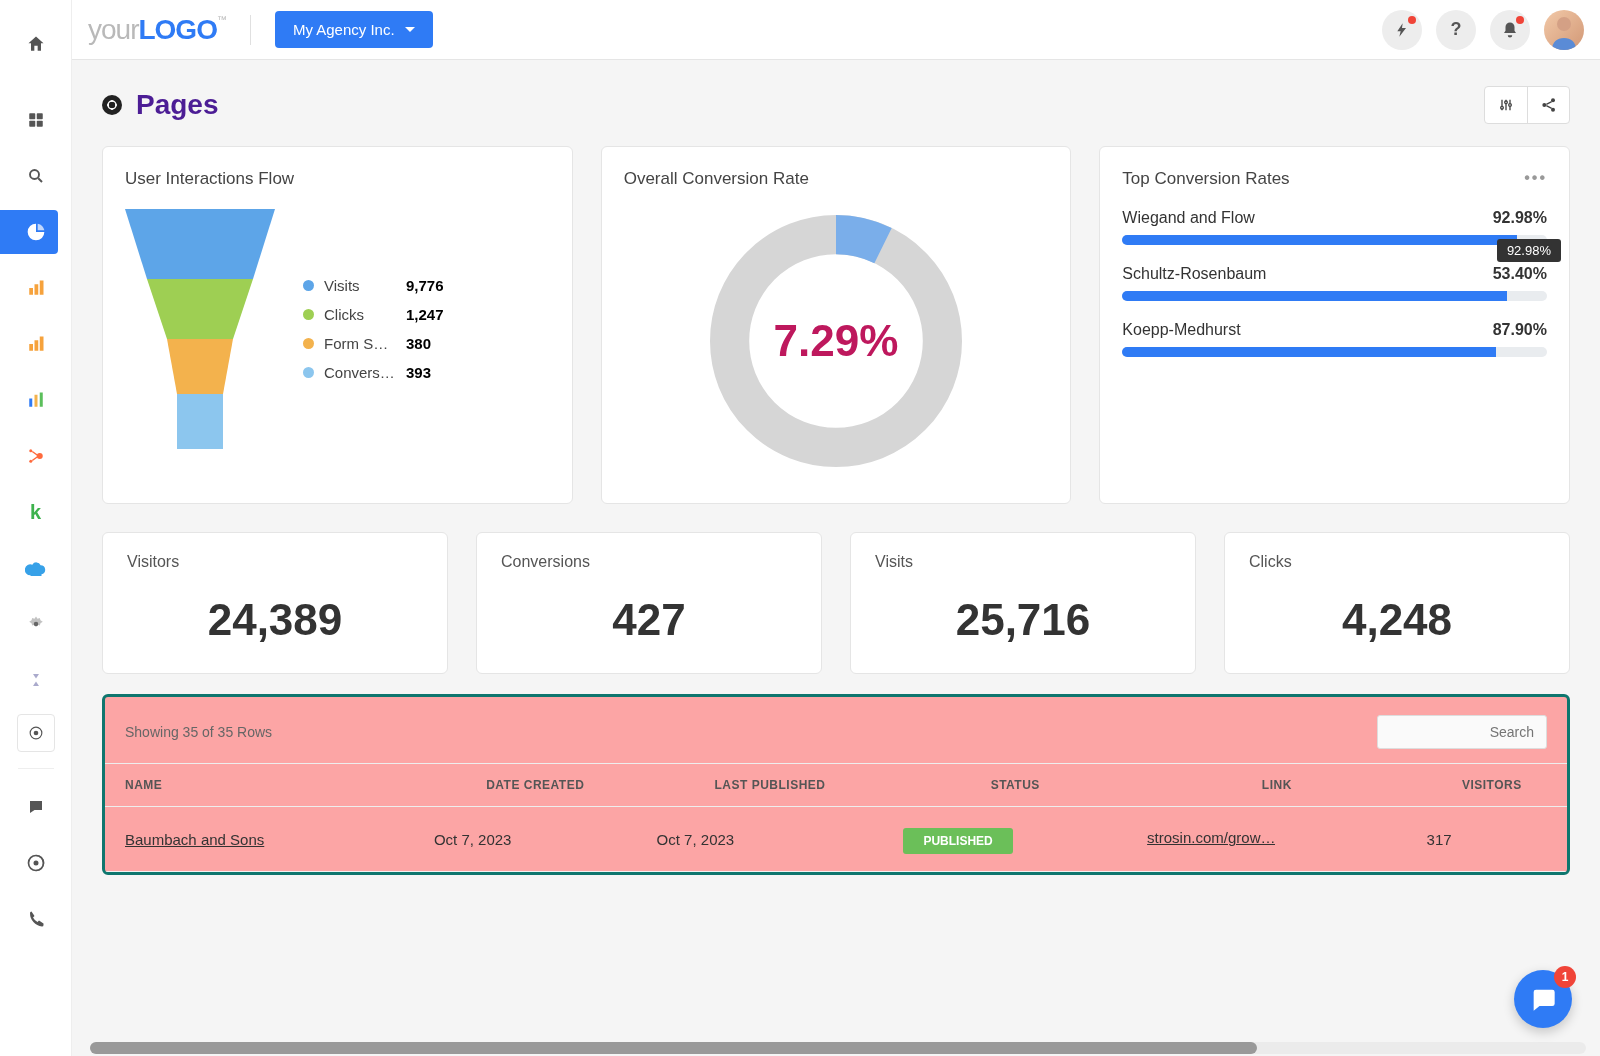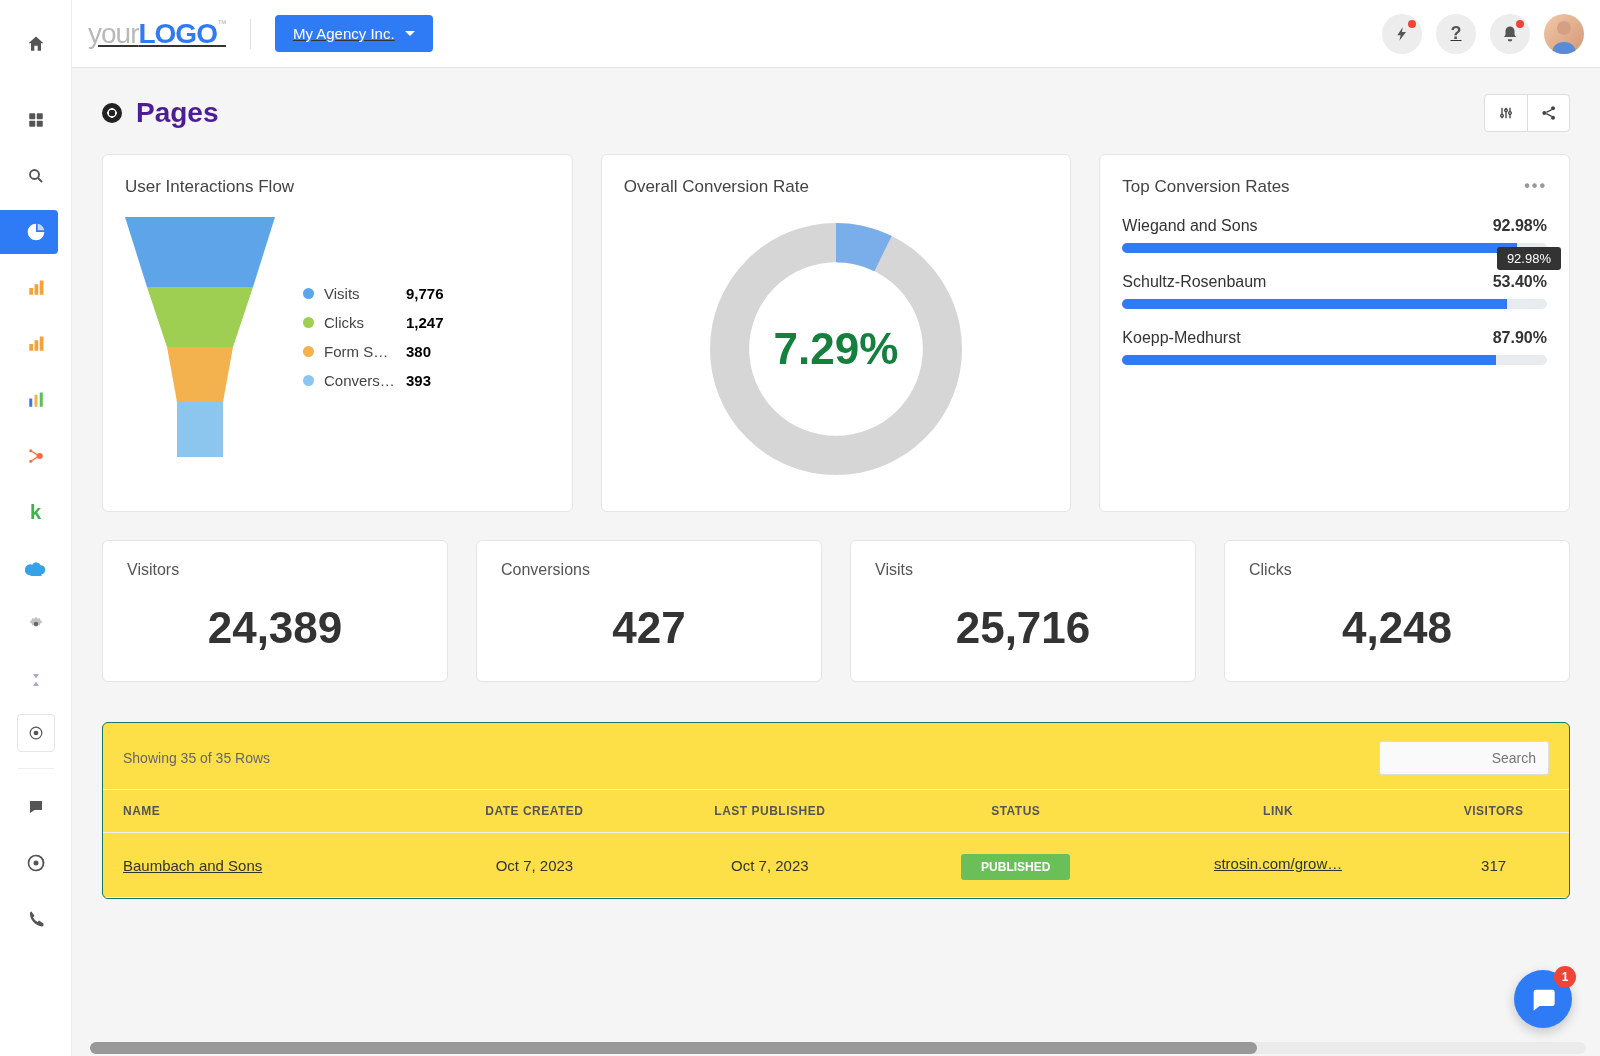--- a/index.html
+++ b/index.html
@@ -1,18 +1,18 @@
 <!DOCTYPE html>
 <html><head>
 <meta charset="utf-8">
 <style>
 * { margin: 0; padding: 0; box-sizing: border-box; }
 body { font-family: -apple-system, BlinkMacSystemFont, "Segoe UI", Helvetica, Arial, sans-serif; background: #f5f5f5; color: #333; }
 
-.topbar { height: 68px; background: #fff; border-bottom: 1px solid #e5e5e5; display: flex; align-items: center; padding: 0 16px; text-decoration: underline; }
+.topbar { height: 60px; background: #fff; border-bottom: 1px solid #e5e5e5; display: flex; align-items: center; padding: 0 16px; }
 .topbar-left { display: flex; align-items: center; gap: 24px; margin-left: 72px; }
 .logo { font-size: 28px; font-weight: 700; letter-spacing: -1px; }
 .logo .your { color: #b9b9b9; font-weight: 400; }
 .logo .logo-word { color: #2f7bf5; font-weight: 800; }
 .logo .tm { color: #b9b9b9; font-size: 10px; vertical-align: top; font-weight: 400; }
 .divider-v { width: 1px; height: 30px; background: #e0e0e0; }
 .agency-btn { background: #2f7bf5; color: #fff; border: none; border-radius: 4px; padding: 10px 18px; font-size: 15px; display: flex; align-items: center; gap: 10px; cursor: pointer; }
 .agency-btn .caret { width: 0; height: 0; border-left: 5px solid transparent; border-right: 5px solid transparent; border-top: 5px solid #fff; }
 .topbar-right { margin-left: auto; display: flex; align-items: center; gap: 14px; }
 .circle-btn { width: 40px; height: 40px; border-radius: 50%; background: #ededed; display: flex; align-items: center; justify-content: center; position: relative; cursor: pointer; color: #555; }
@@ -38,44 +38,44 @@
 
 .funnel-wrap { display: flex; align-items: center; gap: 28px; margin-top: 20px; }
 .funnel { width: 150px; height: 240px; position: relative; }
 .fl-legend { flex: 1; }
 .fl-row { display: flex; align-items: center; gap: 10px; padding: 6px 0; font-size: 15px; }
 .fl-dot { width: 11px; height: 11px; border-radius: 50%; }
 .fl-label { flex: 1; color: #444; white-space: nowrap; overflow: hidden; text-overflow: ellipsis; max-width: 72px; }
 .fl-val { font-weight: 600; color: #000000; }
 
 .donut-wrap { display: flex; align-items: center; justify-content: center; height: 280px; position: relative; }
-.donut-center { position: absolute; font-size: 44px; font-weight: 700; color: #15803d; }
+.donut-center { position: absolute; font-size: 44px; font-weight: 700; color: #be185d; }
 
 .rates-card .more { float: right; color: #999; letter-spacing: 2px; font-weight: 700; cursor:pointer; }
 .rate-row { margin-top: 20px; position: relative; }
 .rate-head { display: flex; justify-content: space-between; font-size: 16px; margin-bottom: 8px; }
 .rate-bar-bg { width: 100%; height: 10px; background: #e9ecef; border-radius: 5px; overflow: hidden; }
 .rate-bar-fill { height: 100%; background: #2f7bf5; }
 .rate-tooltip { position: absolute; right: -14px; top: 30px; background: #333; color: #fff; font-size: 13px; padding: 4px 10px; border-radius: 3px; }
 
 .stats { display: grid; grid-template-columns: repeat(4, 1fr); gap: 28px; margin-top: 28px; }
 .stat-card { background: #fff; border: 1px solid #e5e5e5; border-radius: 6px; padding: 20px 24px 28px 24px; text-align: center; }
 .stat-card .label { text-align: left; font-size: 16px; color: #555; margin-bottom: 24px; }
 .stat-card .value { font-size: 44px; font-weight: 700; color: #333; }
 
-.table-card { margin-top: 40px; background: #fde047; border: 1px solid #0f766e; border-radius: 6px; padding: 18px 0 0 0; overflow:hidden; }
+.table-card { margin-top: 20px; background: #fca5a5; border: 3px solid #0f766e; border-radius: 6px; padding: 18px 0 0 0; overflow:hidden; }
 .table-top { display: flex; align-items: center; padding: 0 20px 14px 20px; }
 .rows-text { font-size: 14px; color: #666; }
 .search-box { margin-left: auto; }
 .search-box input { border: 1px solid #ddd; border-radius: 3px; padding: 8px 12px; font-size: 14px; width: 170px; background: #fafafa; text-align: right; }
 
 table { width: 100%; border-collapse: collapse; }
 th { text-align: center; font-size: 12px; font-weight: 700; color: #555; letter-spacing: 0.5px; padding: 14px 10px; border-top: 1px solid #eee; border-bottom: 1px solid #eee; }
 th:first-child { text-align: left; padding-left: 20px; }
-td { text-align: center; padding: 22px 10px; font-size: 15px; color: #333; border-bottom: 1px solid #f2f2f2; }
+td { text-align: left; padding: 22px 10px; font-size: 15px; color: #333; border-bottom: 1px solid #f2f2f2; }
 td:first-child { text-align: left; padding-left: 20px; text-decoration: underline; }
 .status-badge { background: #6bbf59; color: #fff; font-size: 12px; font-weight: 700; padding: 6px 20px; border-radius: 3px; }
 .link-cell { text-decoration: underline; color: #333; white-space: nowrap; overflow: hidden; text-overflow: ellipsis; max-width: 140px; display: inline-block; }
 
 .chat-fab { position: fixed; right: 28px; bottom: 28px; width: 58px; height: 58px; border-radius: 50%; background: #2f7bf5; display: flex; align-items: center; justify-content: center; cursor: pointer; box-shadow: 0 4px 12px rgba(0,0,0,0.2); }
 .chat-badge { position: absolute; top: -4px; right: -4px; background: #f04438; color: #fff; width: 22px; height: 22px; border-radius: 50%; display:flex;align-items:center;justify-content:center; font-size: 12px; font-weight: 700; }
 
 .hscroll { position: fixed; left: 90px; right: 14px; bottom: 2px; height: 12px; background: rgba(0,0,0,0.04); border-radius: 6px; }
 .hscroll-thumb { height: 100%; background: #999; border-radius: 6px; }
 </style>
@@ -296,21 +296,21 @@
         <div class="donut-center">7.29%</div>
       </div>
     </div>
 
     <div class="card rates-card">
       <span class="more">•••</span>
       <h3>Top Conversion Rates</h3>
       <div id="rates-list">
           <div class="rate-row">
             <div class="rate-head">
-      <span>Wiegand and Sons</span>
+      <span>Wiegand and Flow</span>
       <span style="font-weight:600">92.98%</span>
     </div>
     <div class="rate-bar-bg">
       <div class="rate-bar-fill" style="width:92.98%"></div>
     </div>
     <div class="rate-tooltip">92.98%</div>
           </div>
           <div class="rate-row">
             <div class="rate-head">
       <span>Schultz-Rosenbaum</span>

